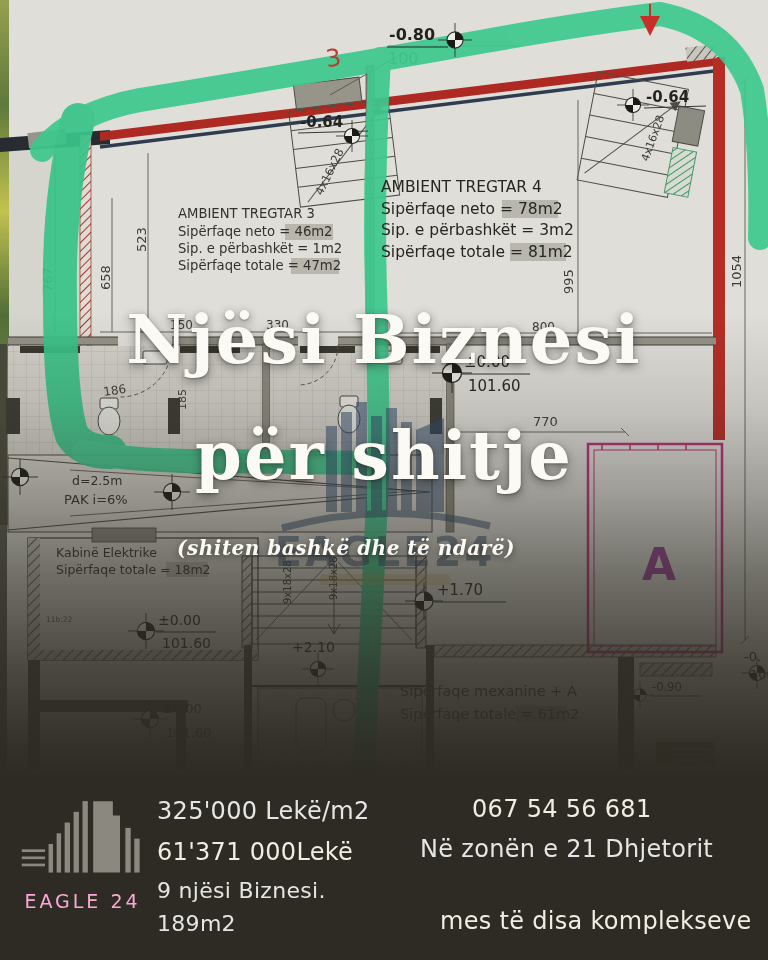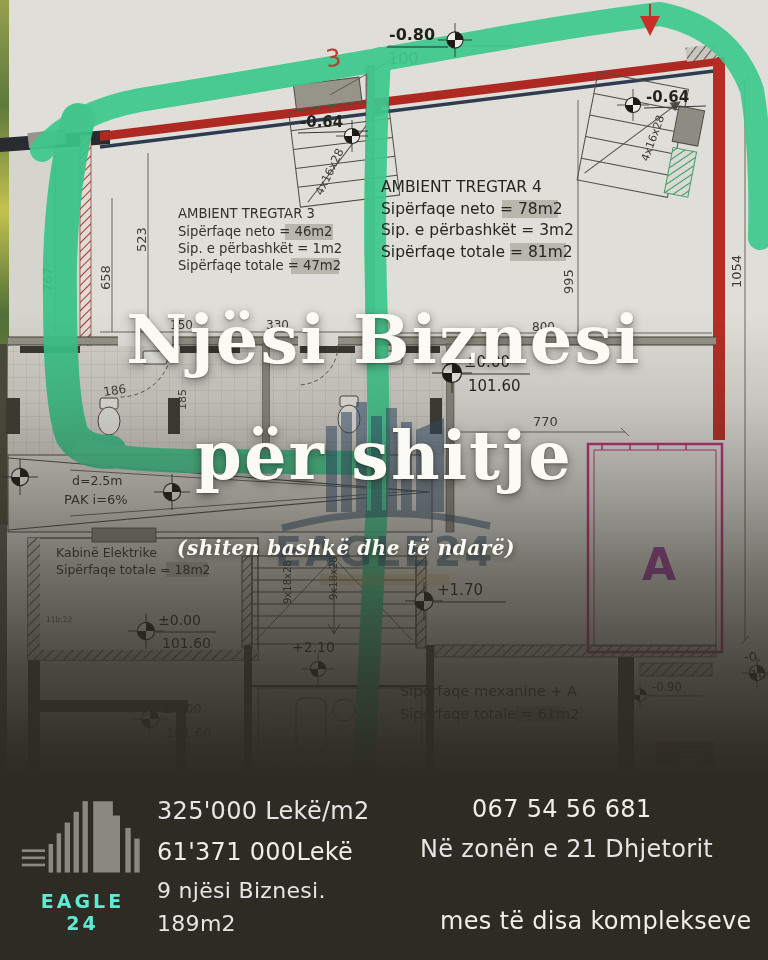--- a/index.html
+++ b/index.html
@@ -18,22 +18,22 @@
   .title-wrap{position:absolute;left:0;top:0;width:768px;z-index:4;text-align:center;
               color:#fbfaf5;font-family:"DejaVu Serif",serif;font-weight:700;}
   .t1{position:absolute;top:300px;width:768px;font-size:67px;letter-spacing:2px;
       text-shadow:0 3px 10px rgba(25,25,20,.5),0 1px 2px rgba(0,0,0,.3);}
   .t2{position:absolute;top:416px;width:768px;font-size:67px;letter-spacing:2px;
       text-shadow:0 3px 10px rgba(25,25,20,.5),0 1px 2px rgba(0,0,0,.3);}
   .t3{position:absolute;top:536px;width:692px;font-size:20px;letter-spacing:.5px;
       text-shadow:0 2px 6px rgba(25,25,20,.55);font-style:italic;}
   .footer{position:absolute;left:0;top:775px;width:768px;height:185px;background:#2d2b23;z-index:5;}
   .logo{position:absolute;left:20px;top:12px;width:125px;}
-  .logo-text{margin-top:2px;text-align:center;color:#5eead4;font-size:19px;
-             letter-spacing:3px;font-weight:bold;}
+  .logo-text{margin-top:2px;text-align:center;color:#f9a8d4;font-size:19px;
+             letter-spacing:3px;font-weight:normal;}
   .fline{position:absolute;white-space:nowrap;letter-spacing:.3px;}
   .gold{color:#e5e5e5;}
   .white{color:#f0ede3;}
   .f-m1{left:157px;top:22px;font-size:24px;}
   .f-m2{left:157px;top:63px;font-size:24px;}
   .f-m3{left:157px;top:103px;font-size:22px;}
   .f-m4{left:157px;top:136px;font-size:22px;}
   .f-r1{left:428px;top:20px;font-size:24px;margin-left:44px;}
   .f-r2{left:420px;top:60px;font-size:24px;}
   .f-r3{left:420px;top:97px;font-size:24px;}

